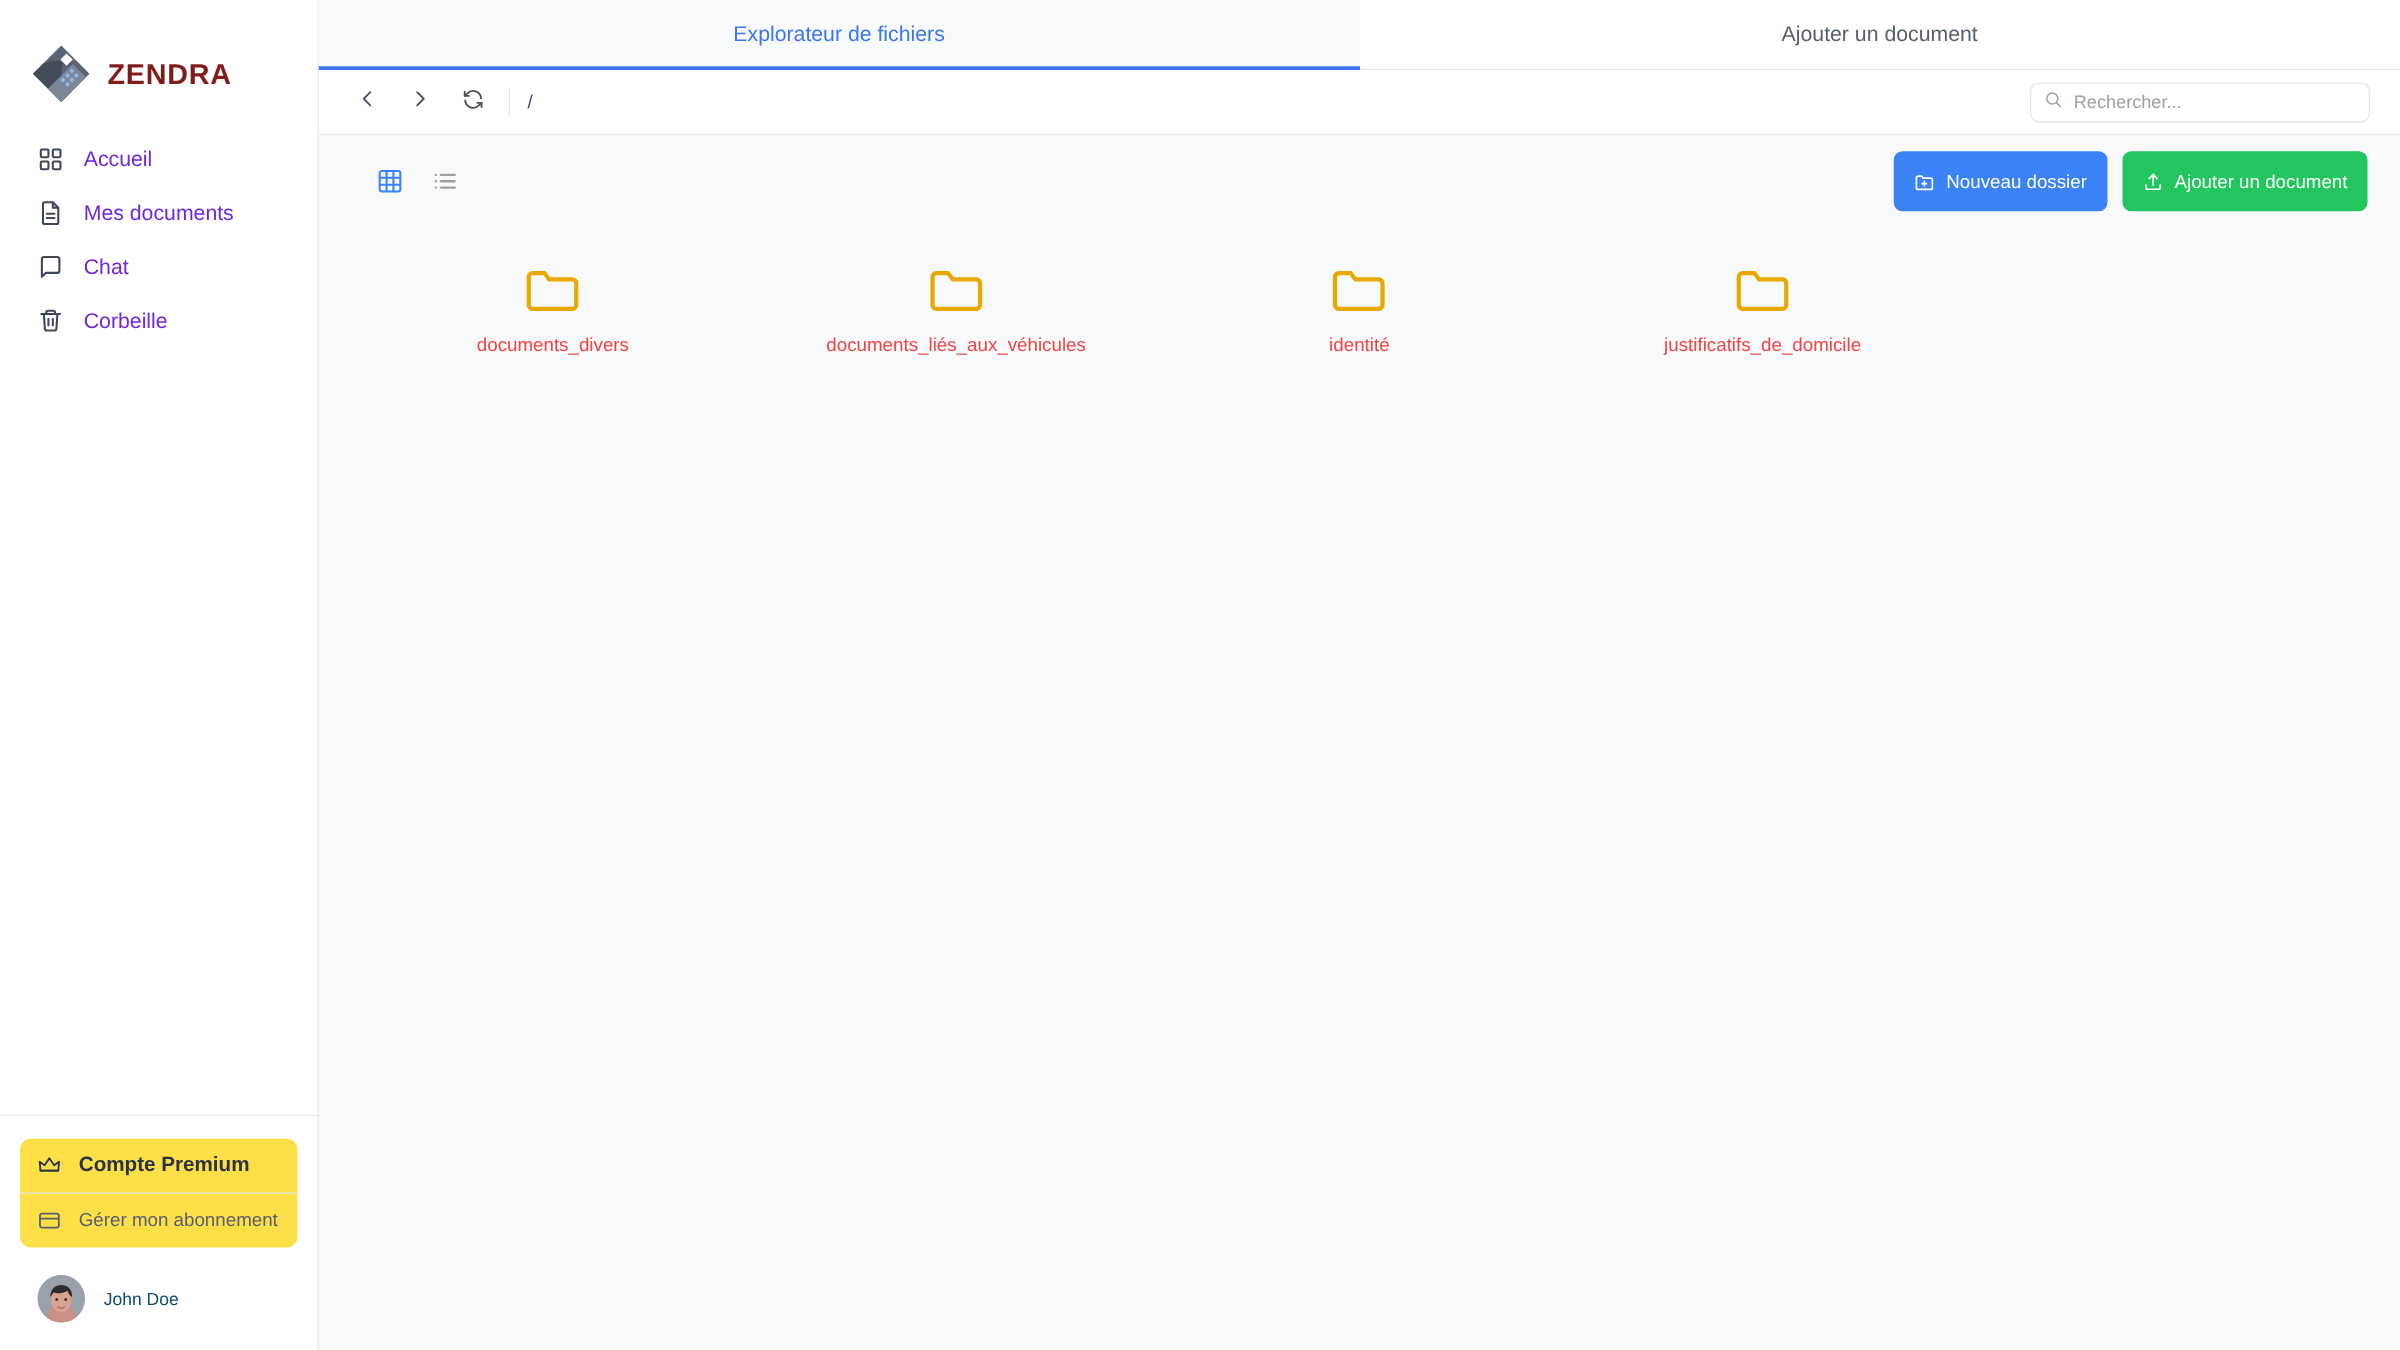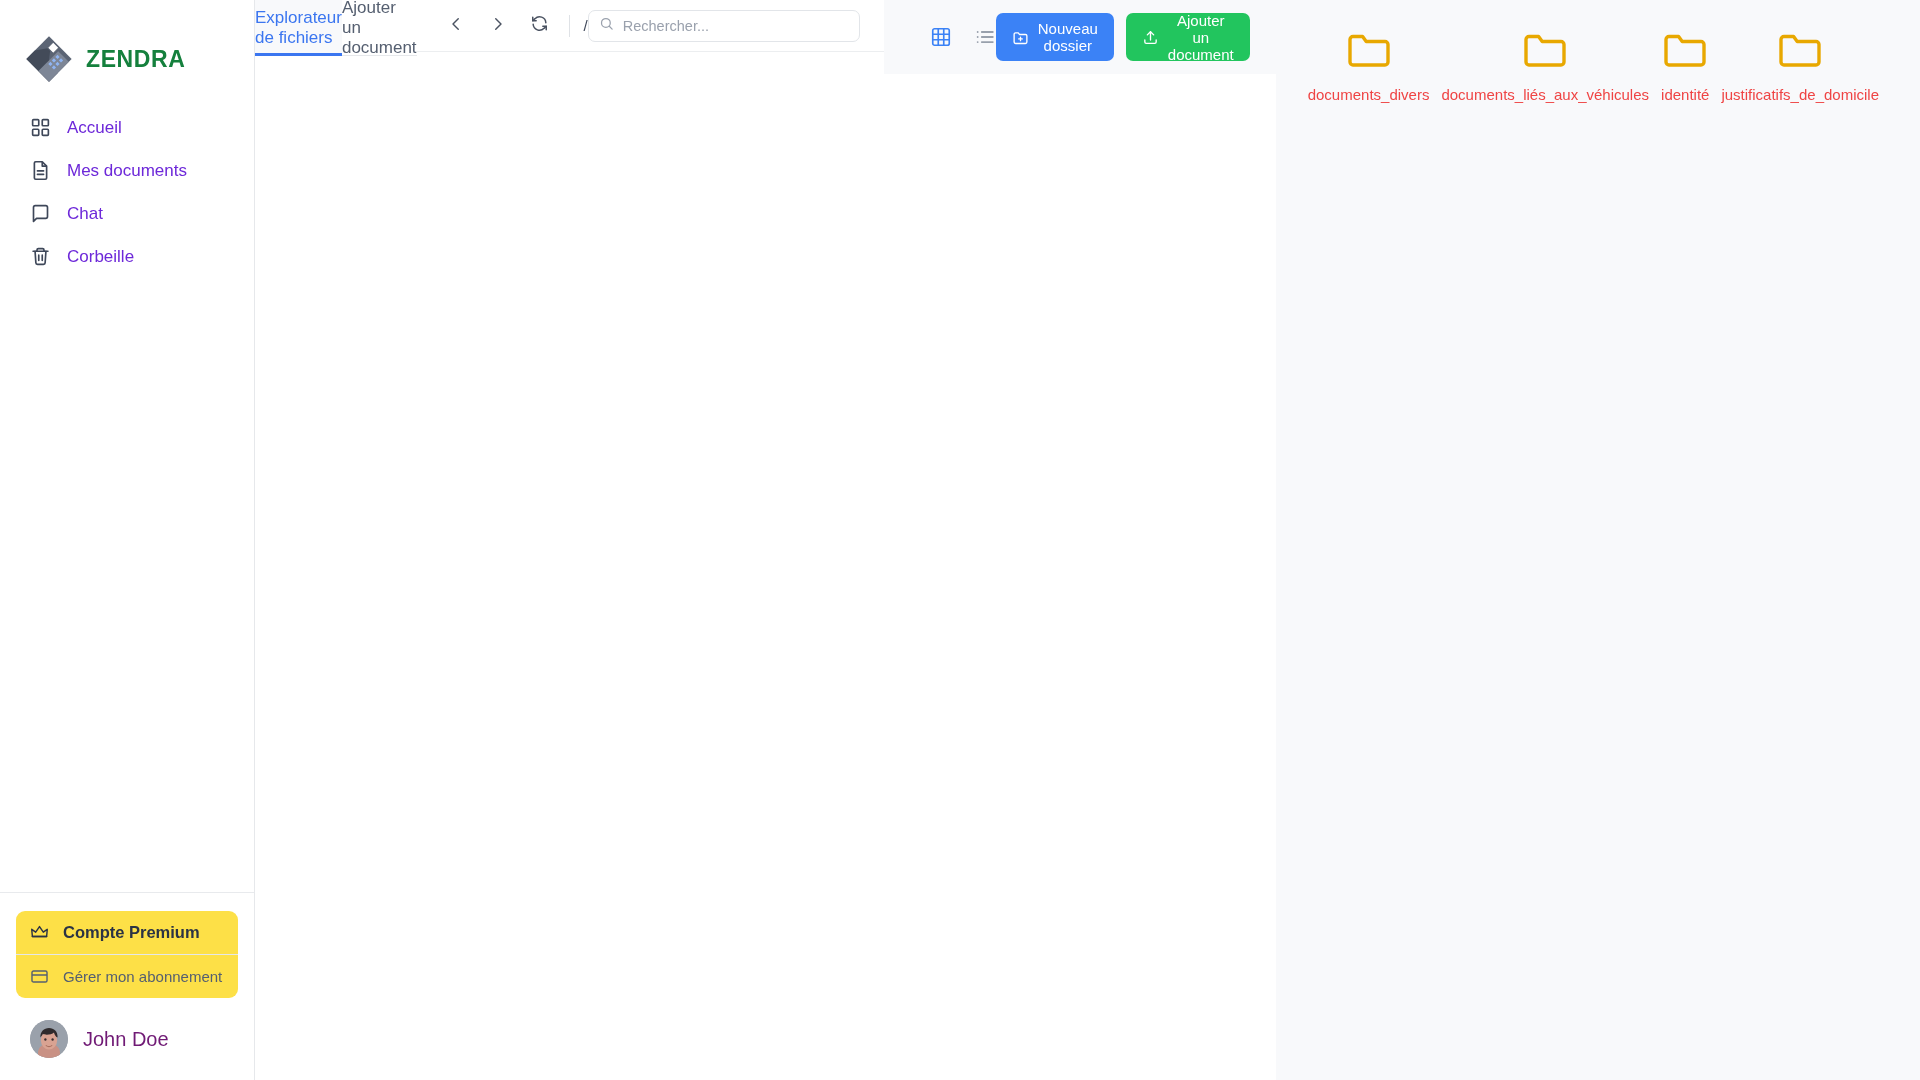--- a/index.html
+++ b/index.html
@@ -21,21 +21,21 @@
     flex: 0 0 255px;
   }
   .brand {
     display: flex; align-items: center; gap: 14px;
     padding: 26px 0 0 26px;
     height: 92px;
   }
   .brand-mark { width: 46px; height: 46px; flex: 0 0 46px; }
   .brand-name {
     font-size: 23px; font-weight: bold; letter-spacing: 0.6px;
-    color: #15803d;
+    color: #7f1d1d;
   }
   .nav { margin-top: 14px; display: flex; flex-direction: column; }
   .nav-item {
     display: flex; align-items: center; gap: 16px;
     padding: 11px 0 11px 30px;
     color: #6d28d9; font-size: 17px;
     cursor: pointer;
   }
   .nav-item .ico { width: 21px; height: 21px; flex: 0 0 21px; display:block; }
 
@@ -61,24 +61,24 @@
   .premium-row .ico { width: 19px; height: 19px; flex: 0 0 19px; display:block; }
 
   .user-row {
     display: flex; align-items: center; gap: 15px;
     padding: 0 0 22px 14px;
   }
   .avatar {
     width: 38px; height: 38px; border-radius: 50%;
     flex: 0 0 38px; overflow: hidden; background: #9aa1ab;
   }
-  .user-name { font-size: 20px; color: #701a75; }
+  .user-name { font-size: 14px; color: #0c4a6e; }
 
   
-  .main { flex: 1; display: flex; flex-direction: row; background: #ffffff; }
+  .main { flex: 1; display: flex; flex-direction: column; background: #ffffff; }
 
   .tabs {
     display: flex; height: 56px;
     border-bottom: 1px solid #e6e8eb;
     position: relative; background: #ffffff;
     flex: 0 0 56px;
   }
   .tab {
     flex: 1; display: flex; align-items: center; justify-content: center;
     font-size: 17px; color: #555f70; cursor: pointer;

